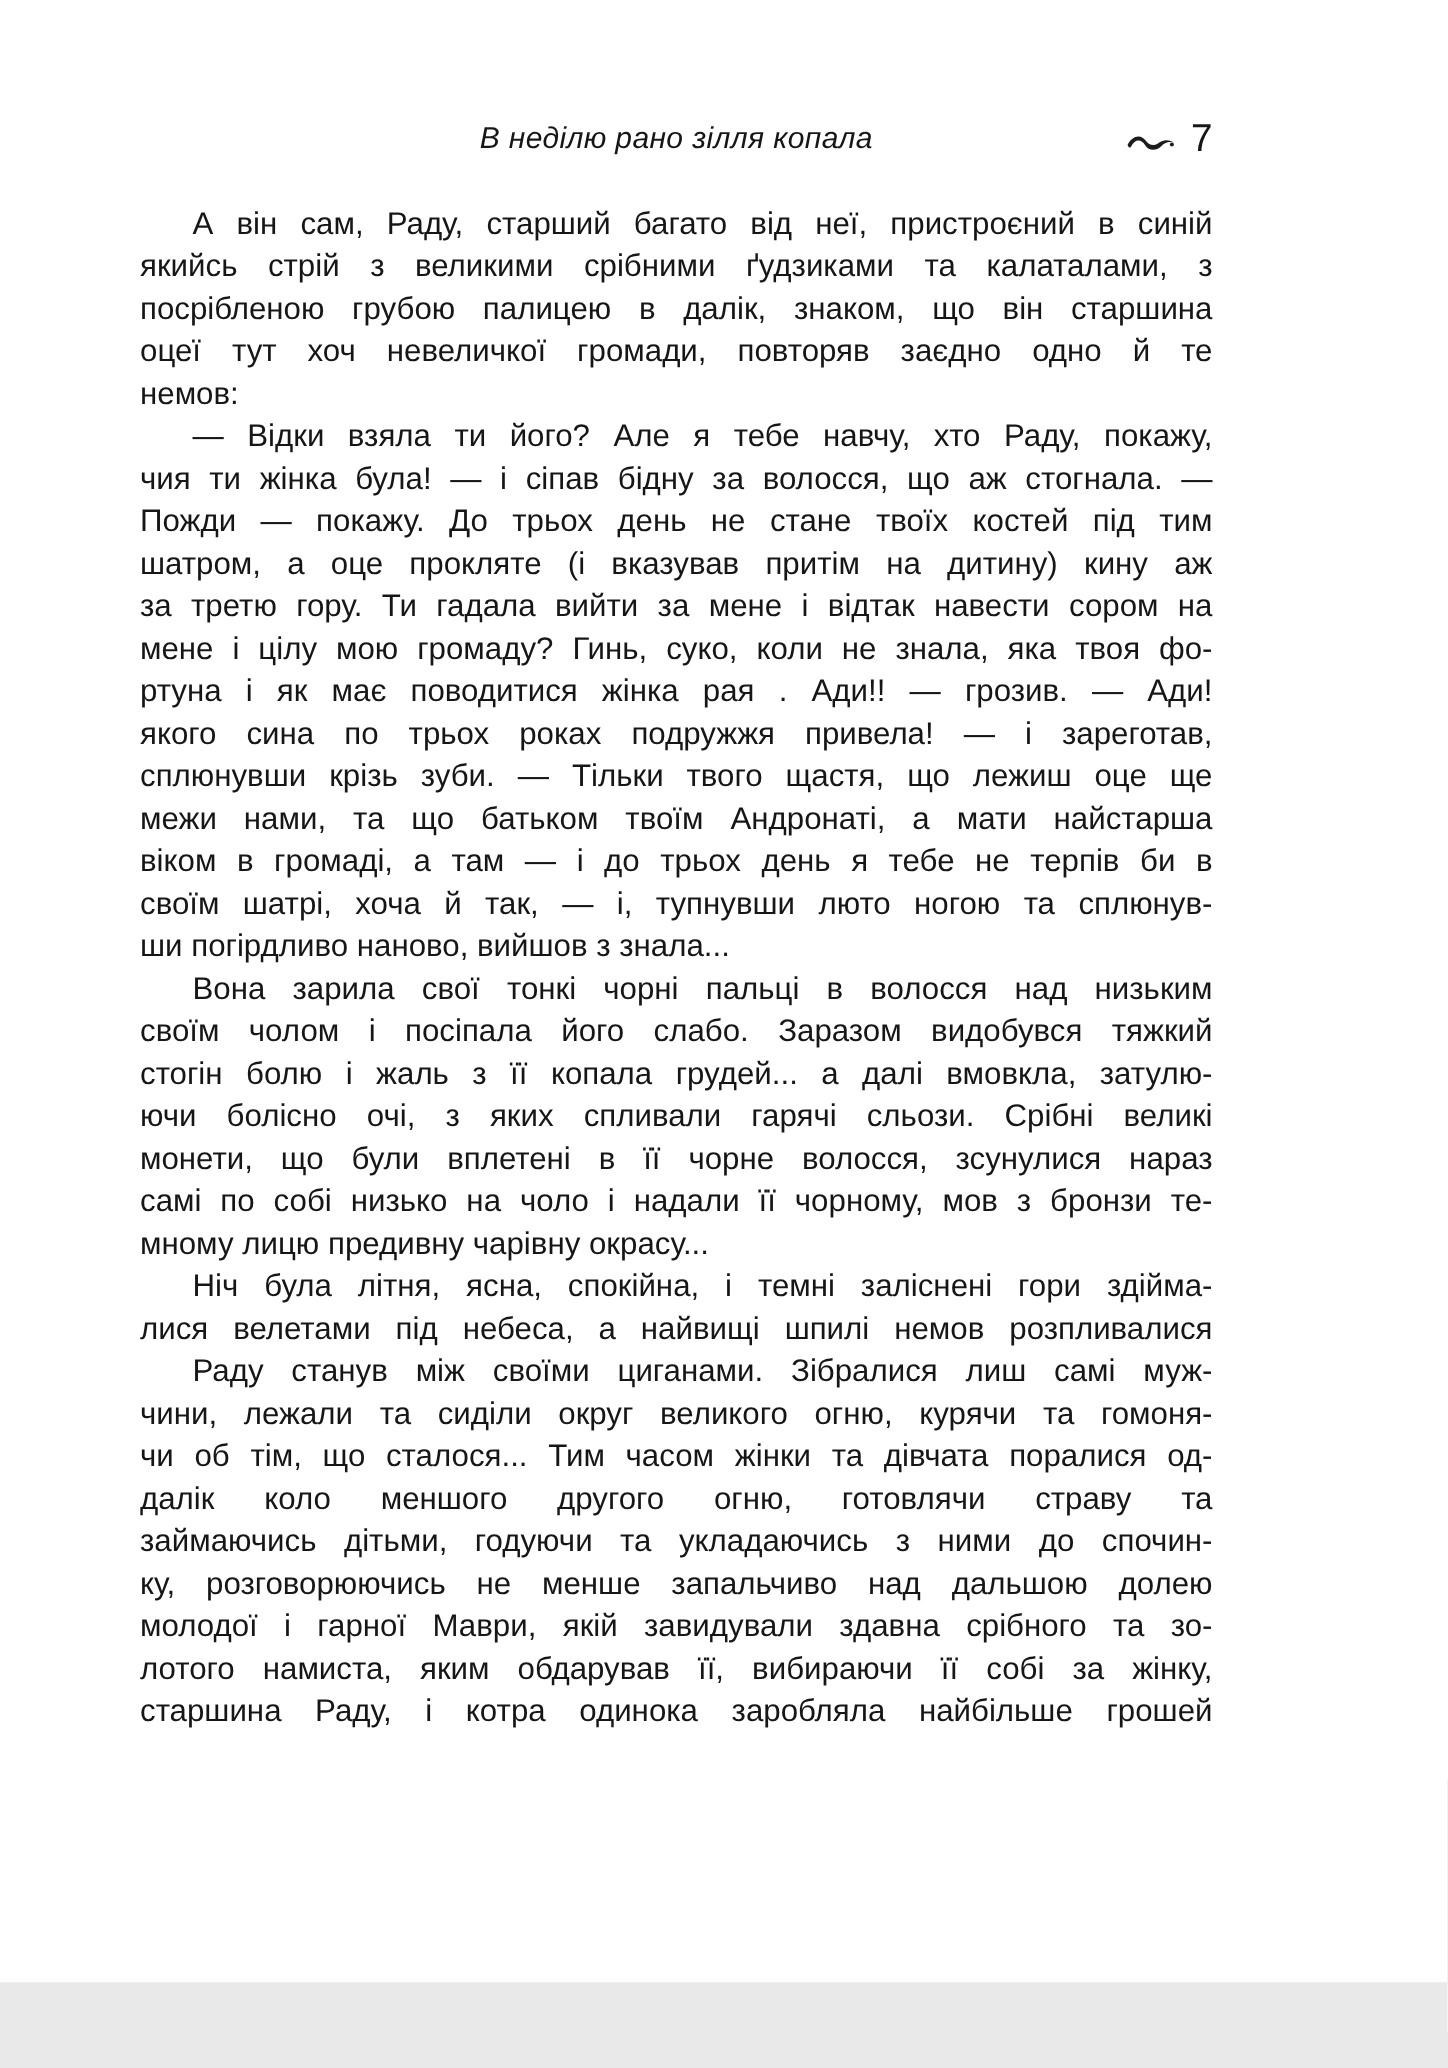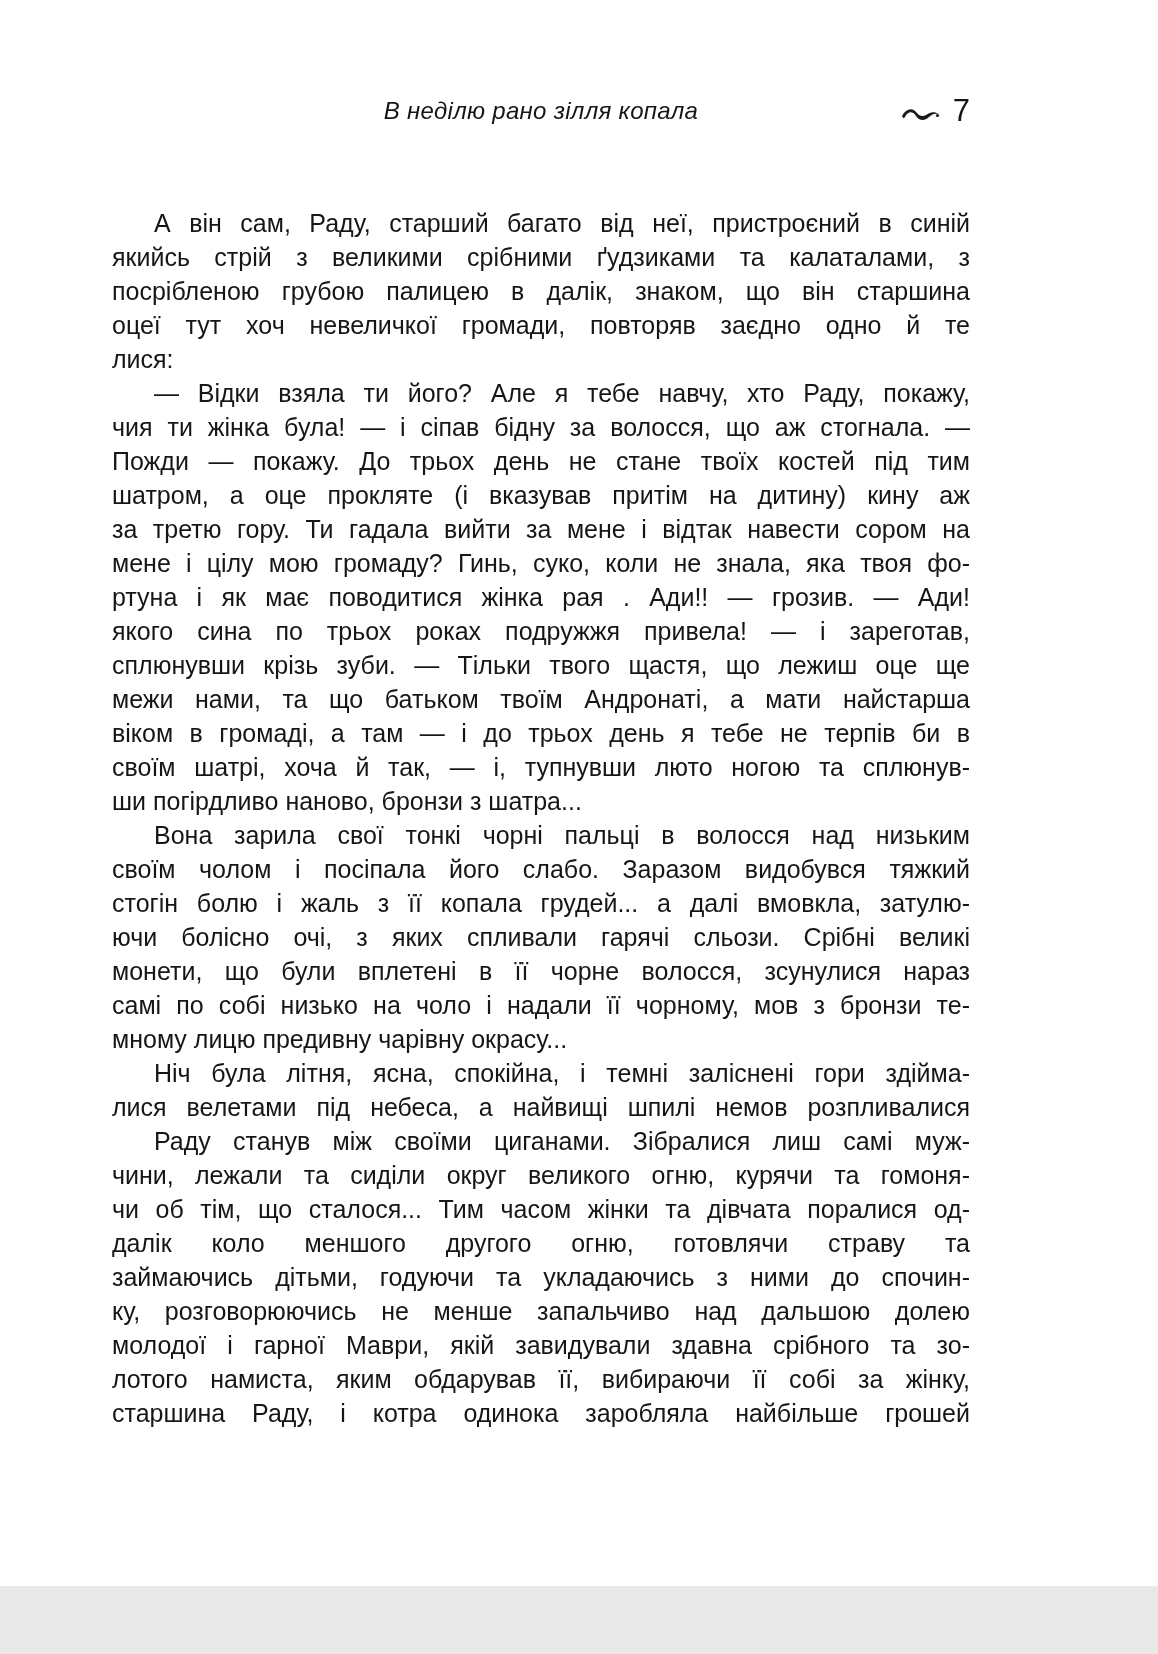--- a/index.html
+++ b/index.html
@@ -43,21 +43,21 @@
     display: inline-flex;
     align-items: center;
     margin-top: 6px;
   }
   .ornament svg { display: block; }
   .page-number {
     font-size: 31px;
     line-height: 34px;
   }
   .body-text {
-    margin-top: 76px;
+    margin-top: 32px;
     font-size: 25px;
     line-height: 34px;
   }
   .paragraph { margin: 0; }
   .line {
     text-align: justify;
     text-align-last: justify;
     min-height: 34px;
   }
   .line.first { text-indent: 42px; }
@@ -83,36 +83,36 @@
         <span class="page-number">7</span>
       </div>
     </header>
 
     <main class="body-text">
         <div class="paragraph">
           <div class="line first">А він сам, Раду, старший багато від неї, пристроєний  в синій</div>
           <div class="line">якийсь стрій з великими срібними ґудзиками та калаталами, з</div>
           <div class="line">посрібленою грубою палицею в далік, знаком, що він старшина</div>
           <div class="line">оцеї тут хоч невеличкої громади, повторяв заєдно одно й те</div>
-          <div class="line lastline">лися:</div>
+          <div class="line lastline">немов:</div>
         </div>
         <div class="paragraph">
           <div class="line first">— Відки взяла ти його? Але я тебе навчу, хто Раду, покажу,</div>
           <div class="line">чия ти жінка була! — і сіпав бідну за волосся, що аж стогнала. —</div>
           <div class="line">Пожди — покажу. До трьох день не стане твоїх костей під тим</div>
           <div class="line">шатром, а оце прокляте (і вказував притім на дитину) кину аж</div>
           <div class="line">за третю гору. Ти гадала вийти за мене і відтак навести сором на</div>
           <div class="line">мене і цілу мою громаду? Гинь, суко, коли не знала, яка твоя фо-</div>
           <div class="line">ртуна  і як має поводитися жінка рая . Ади!! — грозив. — Ади!</div>
           <div class="line">якого сина по трьох роках подружжя привела! — і зареготав,</div>
           <div class="line">сплюнувши крізь зуби. — Тільки твого щастя, що лежиш оце ще</div>
           <div class="line">межи нами, та що батьком твоїм Андронаті, а мати найстарша</div>
           <div class="line">віком в громаді, а там — і до трьох день я тебе не терпів би в</div>
           <div class="line">своїм шатрі, хоча й так, — і, тупнувши люто ногою та сплюнув-</div>
-          <div class="line lastline">ши погірдливо наново, бронзи з шатра...</div>
+          <div class="line lastline">ши погірдливо наново, вийшов з знала...</div>
         </div>
         <div class="paragraph">
           <div class="line first">Вона зарила свої тонкі чорні пальці в волосся над низьким</div>
           <div class="line">своїм чолом і посіпала його слабо. Заразом видобувся тяжкий</div>
           <div class="line">стогін болю і жаль з її копала грудей... а далі вмовкла, затулю-</div>
           <div class="line">ючи болісно очі, з яких спливали гарячі сльози. Срібні великі</div>
           <div class="line">монети, що були вплетені в її чорне волосся, зсунулися нараз</div>
           <div class="line">самі по собі низько на чоло і надали її чорному, мов з бронзи те-</div>
           <div class="line lastline">мному лицю предивну чарівну окрасу...</div>
         </div>

